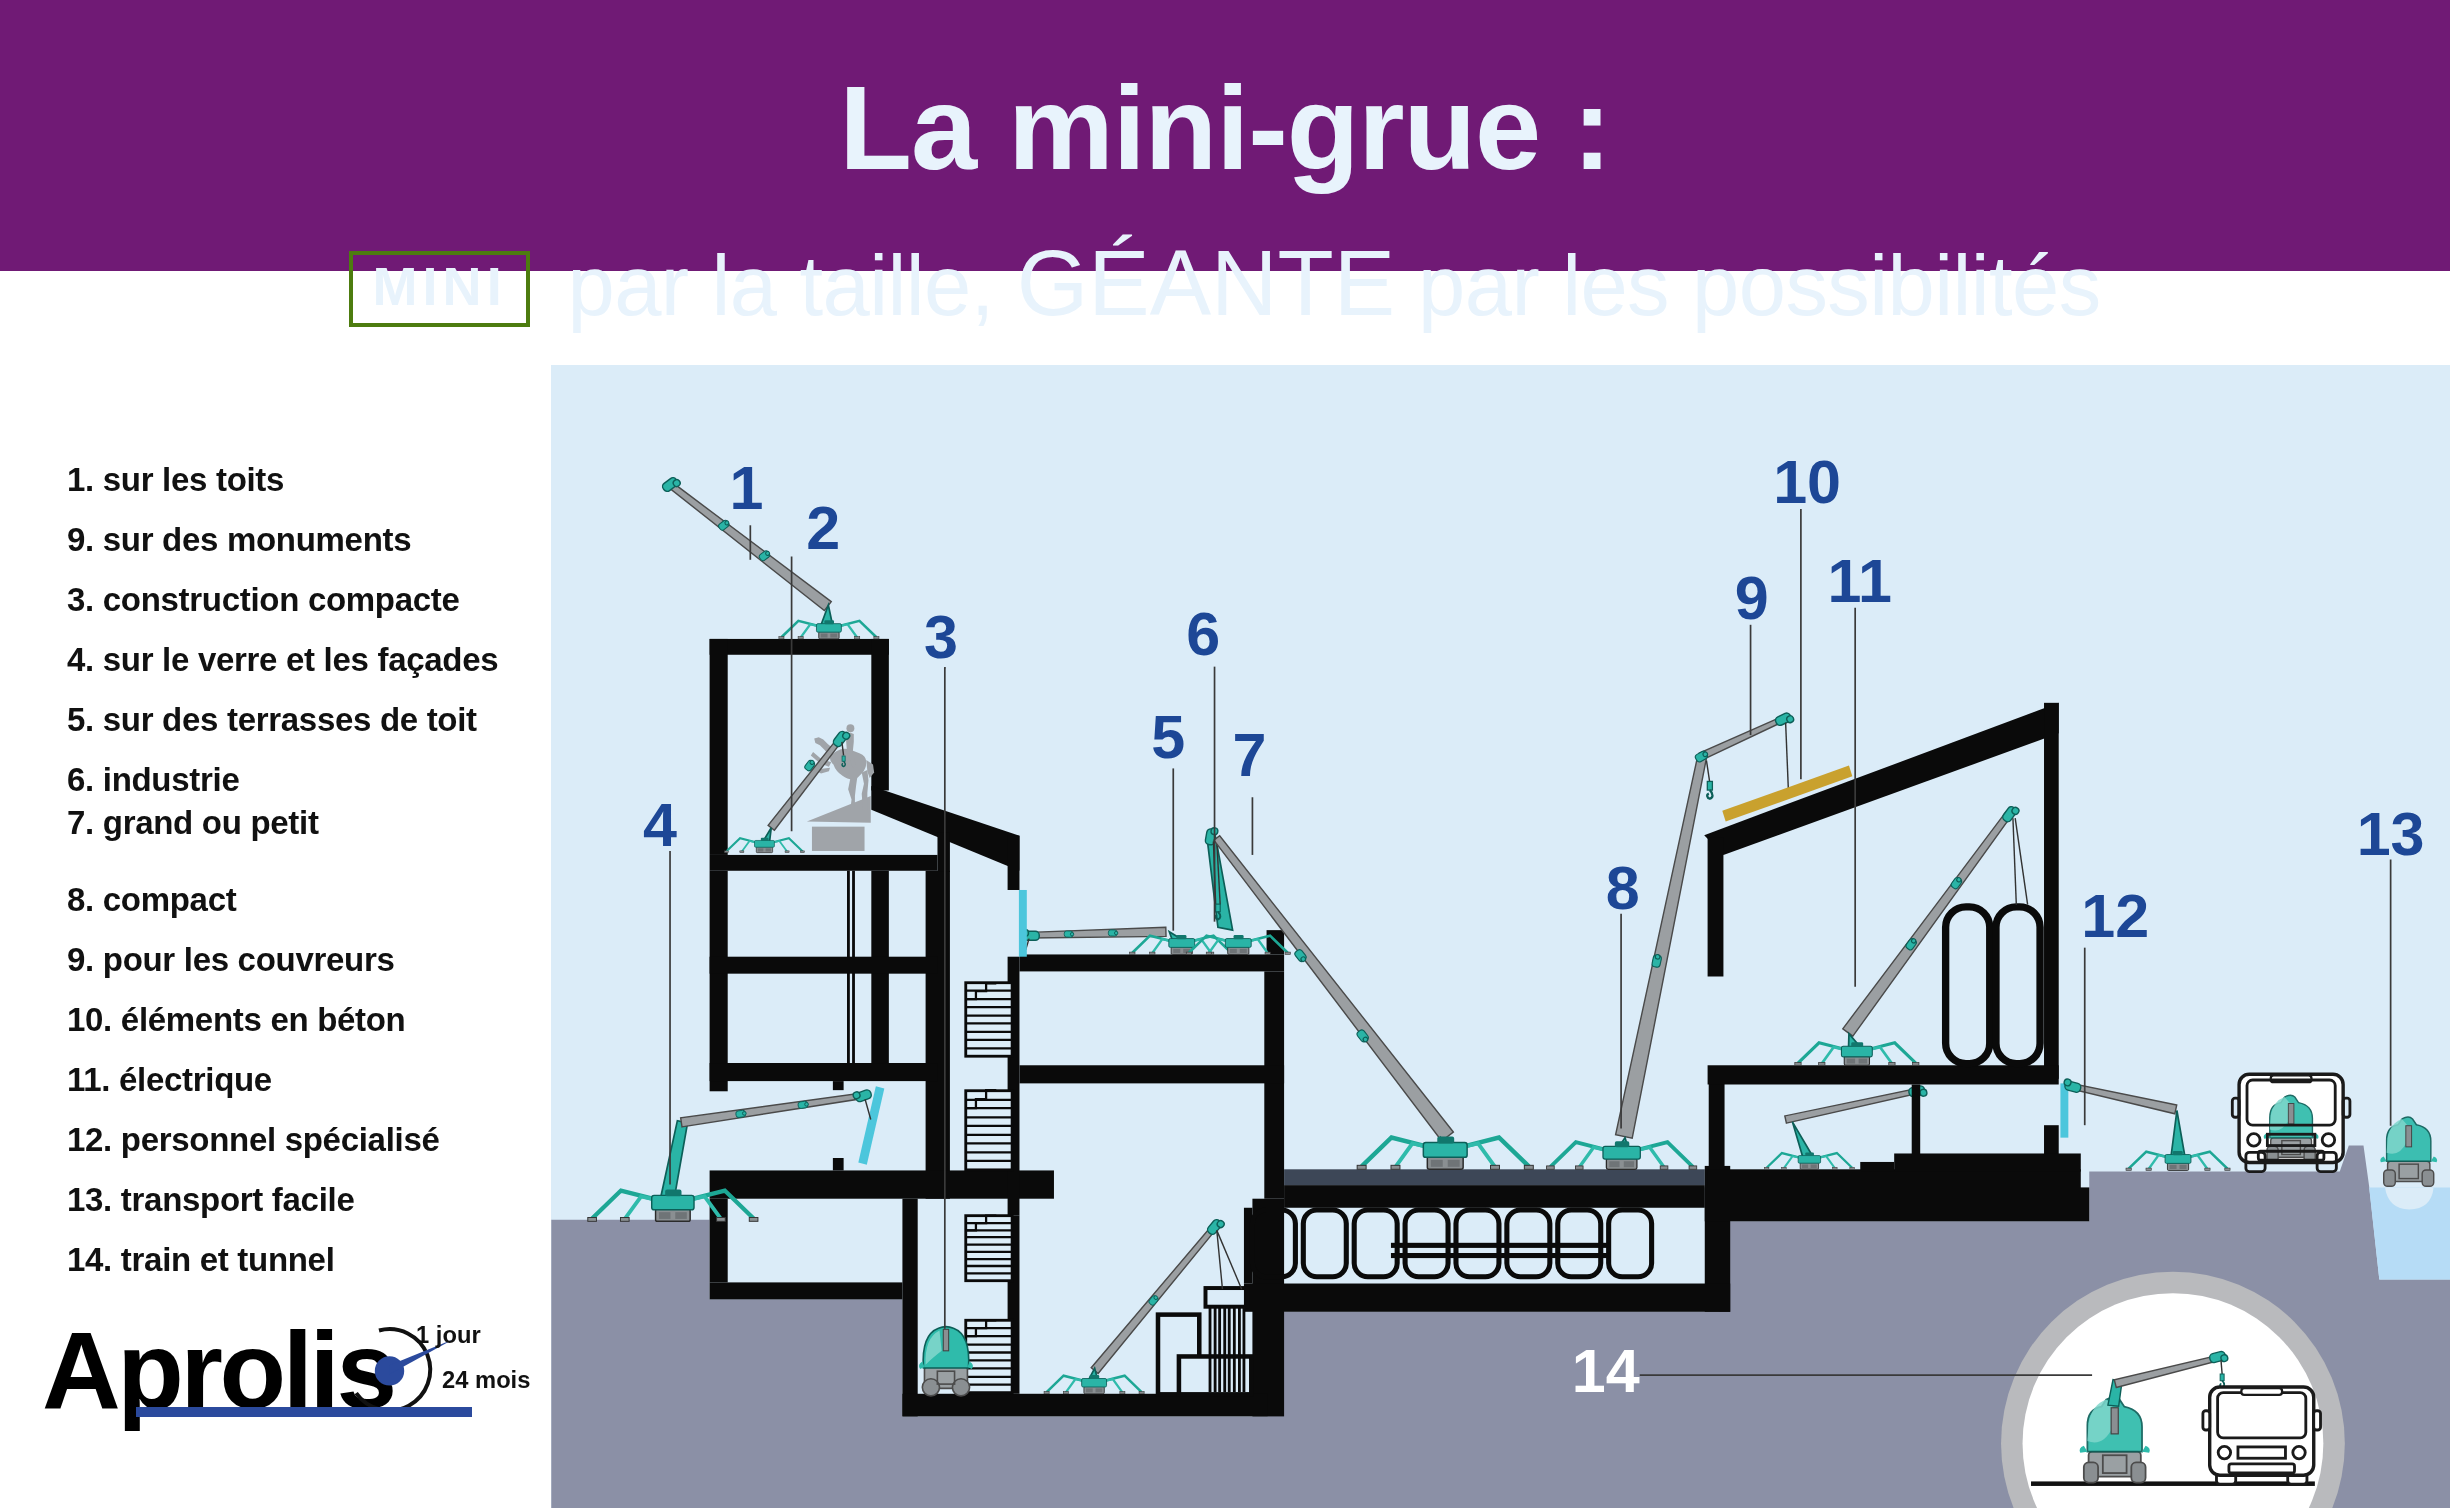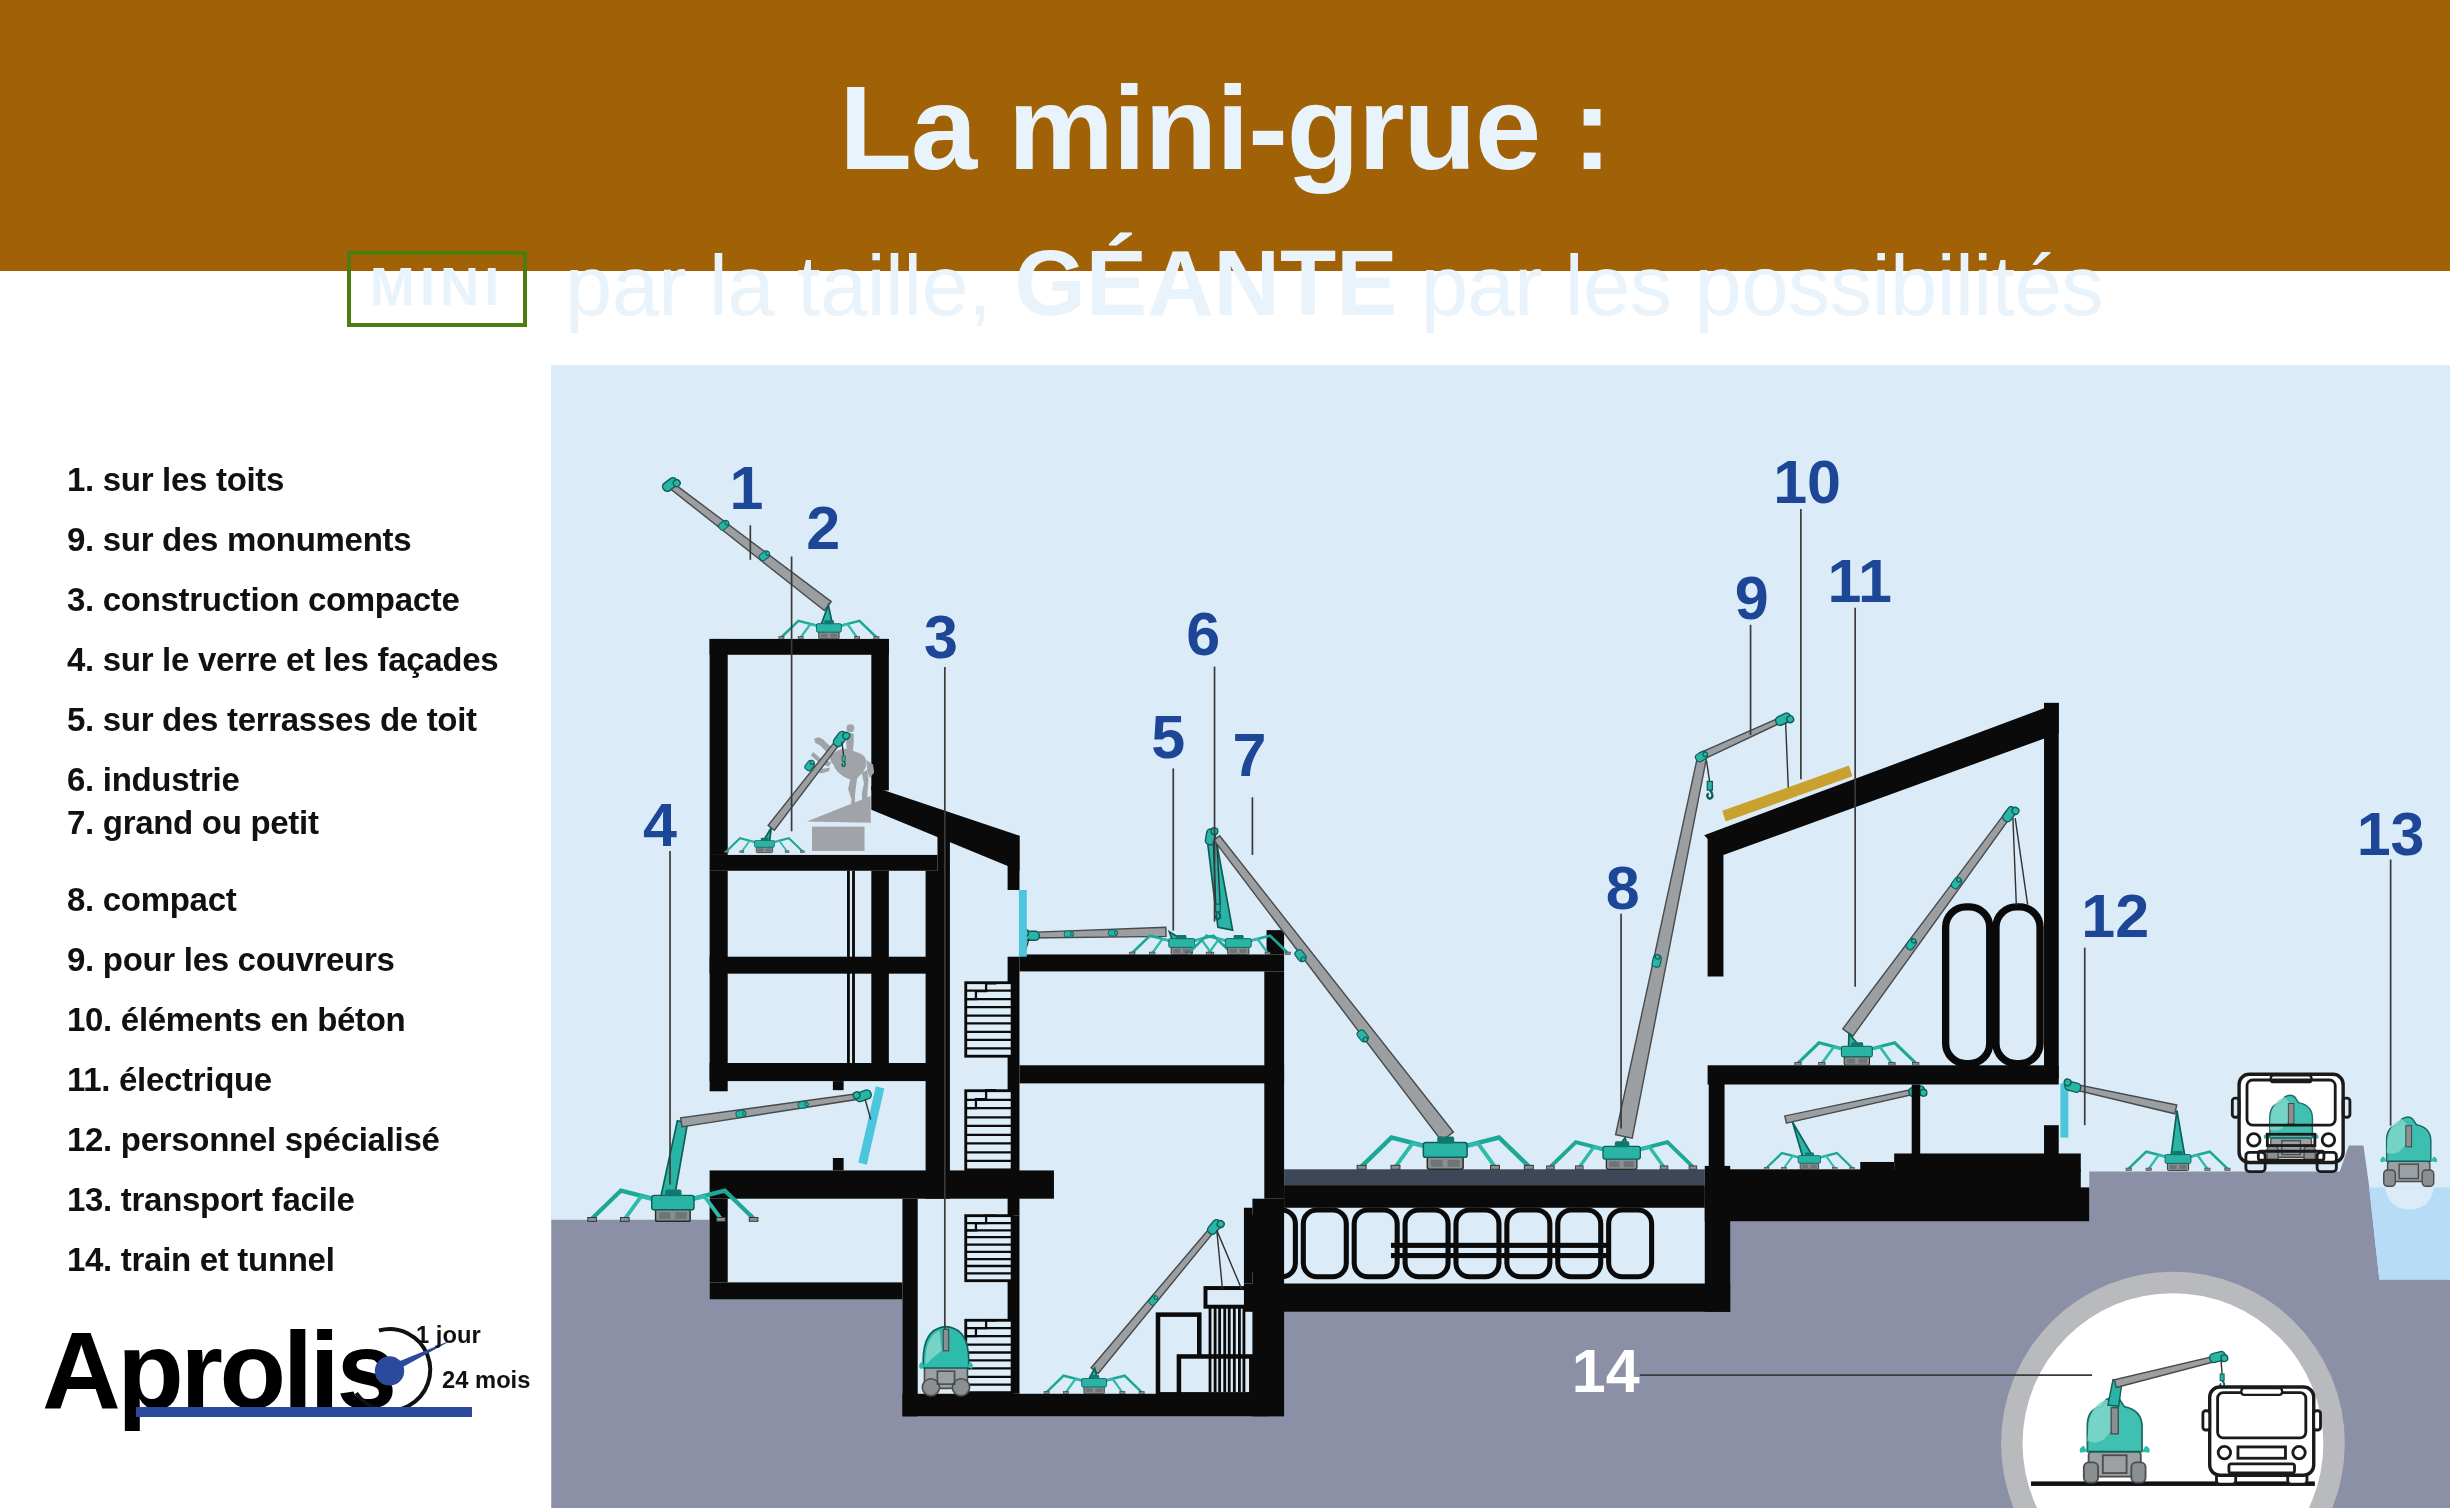--- a/index.html
+++ b/index.html
@@ -1,22 +1,22 @@
 <!DOCTYPE html>
 <html style="font-size:9px"><head>
 <meta charset="utf-8">
 <style>
   html,body{margin:0;padding:0;}
   body{width:2450px;height:1508px;position:relative;overflow:hidden;background:#fff;
        font-family:"Liberation Sans", sans-serif;}
-  .banner{position:absolute;left:0;top:0;width:2450px;height:271px;background:#a16207;color:#e8f3fc;}
+  .banner{position:absolute;left:0;top:0;width:2450px;height:271px;background:#701a75;color:#e8f3fc;}
   .t1{position:absolute;left:0;top:59px;width:2450px;text-align:center;font-size:119px;font-weight:bold;letter-spacing:-1.1px;}
   .t2{position:absolute;left:0;top:231px;width:2450px;text-align:center;font-size:85px;font-weight:400;letter-spacing:-0.6px;}
   .minibox{display:inline-block;border:4px solid #4d7c0f;padding:0px 19px 5.7px 19px;font-weight:bold;font-size:54px;letter-spacing:5.1px;vertical-align:10.2px;margin-right:14.7px;}
-  .geante{font-weight:bold;font-size:92px;letter-spacing:0px;}
+  .geante{font-weight:normal;font-size:92px;letter-spacing:0px;}
   .sidebar{position:absolute;left:0;top:365px;width:551px;height:1143px;background:#ffffff;margin-top:24px;}
   .list{position:absolute;left:67px;top:0;color:#111;font-weight:bold;font-size:33px;letter-spacing:-0.3px;}
   .list div{position:absolute;white-space:nowrap;}
   .logo{position:absolute;left:0;top:899px;width:551px;height:237px;color:#000;}
   .sky{position:absolute;left:551px;top:365px;width:1899px;height:1143px;background:#dbecf8;}
   svg.scene{position:absolute;left:0;top:0;}
 </style>
 </head>
 <body>
 

